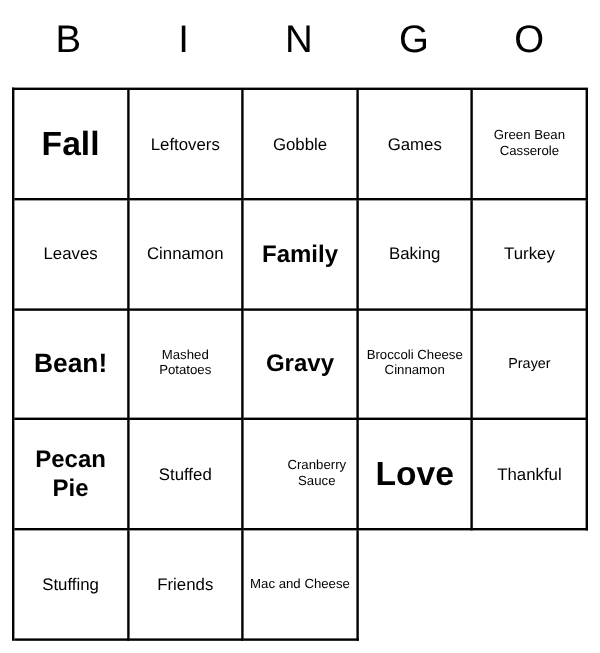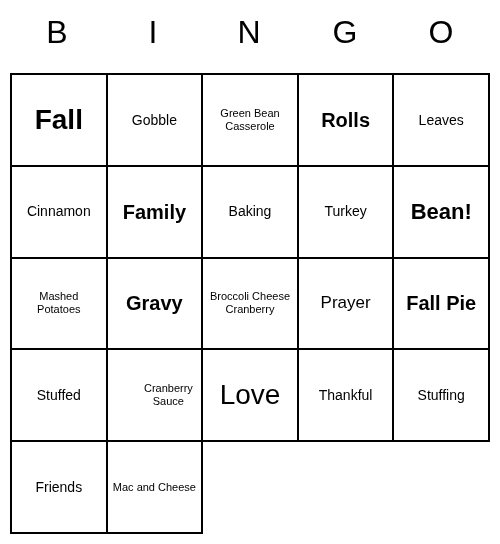--- a/index.html
+++ b/index.html
@@ -73,27 +73,30 @@
       <div class="header-cell">I</div>
       <div class="header-cell">N</div>
       <div class="header-cell">G</div>
       <div class="header-cell">O</div>
     </div>
   <div class="bingo-grid">
   <div class="cell">
         <span style="font-size: 28px; font-weight: bold;">Fall</span>
       </div>
       <div class="cell">
+        <span style="font-size: 14px;">Leftovers</span>
+      </div>
+      <div class="cell">
         <span style="font-size: 14px;">Gobble</span>
       </div>
       <div class="cell">
-        <span style="font-size: 11px;">Green Bean Casserole</span>
+        <span style="font-size: 14px;">Games</span>
       </div>
       <div class="cell">
-        <span style="font-size: 20px; font-weight: bold;">Rolls</span>
+        <span style="font-size: 11px;">Green Bean Casserole</span>
       </div>
       <div class="cell">
         <span style="font-size: 14px;">Leaves</span>
       </div>
       <div class="cell">
         <span style="font-size: 14px; text-align: right;">Cinnamon</span>
       </div>
       <div class="cell">
         <span style="font-size: 20px; font-weight: bold; text-align: center;">Family</span>
       </div>
@@ -106,36 +109,36 @@
       <div class="cell">
         <span style="font-size: 22px; font-weight: bold;">Bean!</span>
       </div>
       <div class="cell">
         <span style="font-size: 11px;">Mashed Potatoes</span>
       </div>
       <div class="cell">
         <span style="font-size: 20px; font-weight: bold; text-align: right;">Gravy</span>
       </div>
       <div class="cell">
-        <span style="font-size: 11px;">Broccoli Cheese Cranberry</span>
+        <span style="font-size: 11px;">Broccoli Cheese Cinnamon</span>
       </div>
       <div class="cell">
-        <span style="font-size: 17px;">Prayer</span>
+        <span style="font-size: 12px;">Prayer</span>
       </div>
       <div class="cell">
-        <span style="font-size: 20px; font-weight: bold;">Fall Pie</span>
+        <span style="font-size: 20px; font-weight: bold;">Pecan Pie</span>
       </div>
       <div class="cell">
         <span style="font-size: 14px;">Stuffed</span>
       </div>
       <div class="cell">
         <span style="font-size: 11px; padding-left: 28px;">Cranberry Sauce</span>
       </div>
       <div class="cell">
-        <span style="font-size: 28px; font-weight: normal;">Love</span>
+        <span style="font-size: 28px; font-weight: bold;">Love</span>
       </div>
       <div class="cell">
         <span style="font-size: 14px;">Thankful</span>
       </div>
       <div class="cell">
         <span style="font-size: 14px;">Stuffing</span>
       </div>
       <div class="cell">
         <span style="font-size: 14px;">Friends</span>
       </div>

